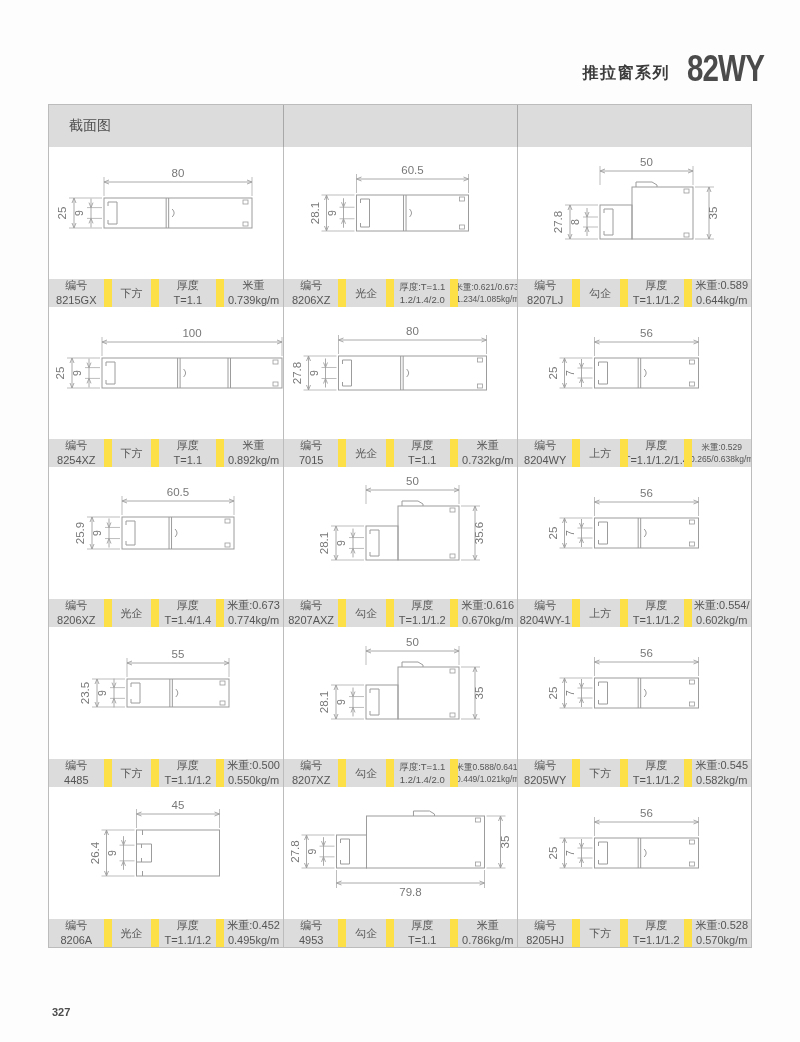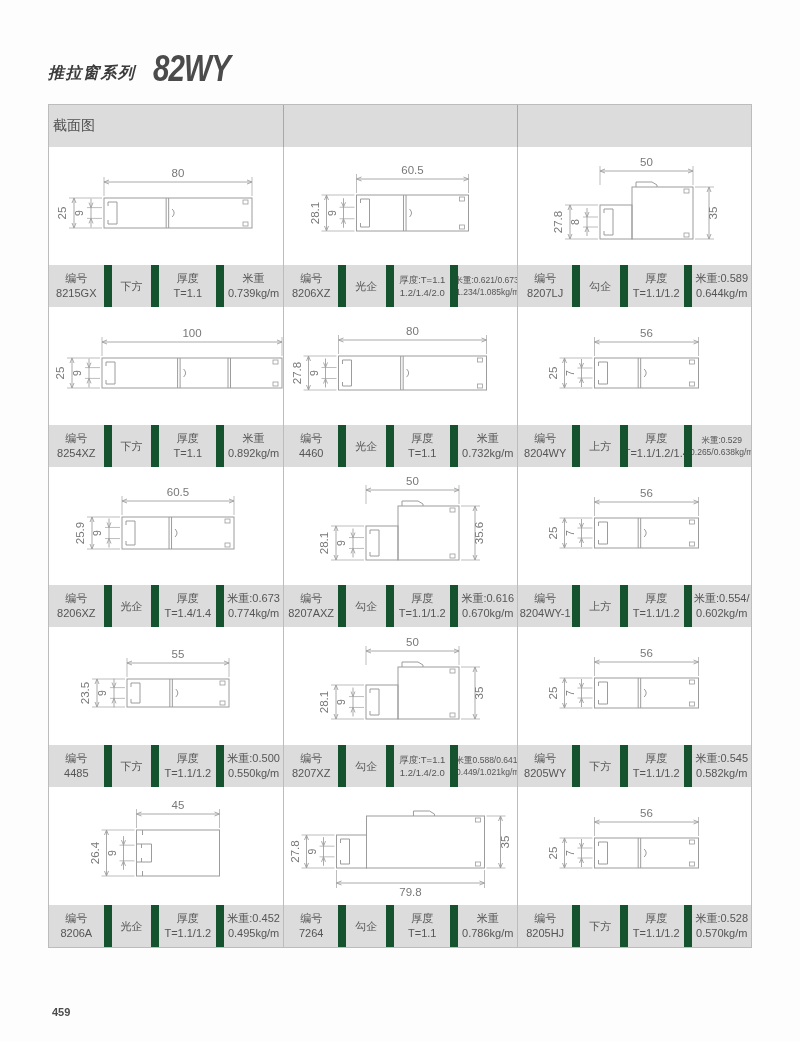--- a/index.html
+++ b/index.html
@@ -1,38 +1,38 @@
 <!DOCTYPE html>
 <html><head>
 <meta charset="utf-8">
 <style>
   * { margin:0; padding:0; box-sizing:border-box; }
   html,body { width:800px; height:1042px; }
   body { background:#fdfdfd; font-family:"Liberation Sans", sans-serif; color:#555; }
   .page { position:relative; width:800px; height:1042px; overflow:hidden; background:#fdfdfd; }
 
   .hdr { position:absolute; left:48px; right:36px; top:40px; height:50px;
-         display:flex; justify-content:flex-start; align-items:flex-end;font-style:italic; }
+         display:flex; justify-content:flex-end; align-items:flex-end; }
   .series-title { font-size:16px; font-weight:bold; color:#3c3c3c; letter-spacing:1.5px; padding-bottom:6px; }
   .series-code  { font-size:36px; font-weight:bold; color:#4b4b4b; letter-spacing:-1px;
                   transform:scaleX(.82); transform-origin:right bottom; }
 
   .table { position:absolute; left:48px; top:104px; width:704px; border:1px solid #bcbcbc; background:#fff; }
   .thead { display:grid; grid-template-columns:1fr 1fr 1fr; background:#dcdcdc; height:42px; }
-  .th { display:flex; align-items:center; padding-left:4px; font-size:14px; color:#4f4f4f; border-left:1px solid #a8a8a8; }
+  .th { display:flex; align-items:center; padding-left:20px; font-size:14px; color:#4f4f4f; border-left:1px solid #a8a8a8; }
   .th:first-child { border-left:none; }
 
   .grid { display:grid; grid-template-columns:1fr 1fr 1fr; }
   .cell { position:relative; height:160px; border-left:1px solid #bcbcbc; background:#fff; }
   .cell.c0 { border-left:none; }
 
   .draw { position:absolute; left:0; top:0; width:100%; height:118px; }
 
-  .strip { position:absolute; left:0; bottom:0; width:100%; height:42px;
-           display:grid; grid-template-columns:26fr 19fr 27fr 28fr; gap:8px; background:#14532d; }
+  .strip { position:absolute; left:0; bottom:0; width:100%; height:28px;
+           display:grid; grid-template-columns:26fr 19fr 27fr 28fr; gap:8px; background:#fde047; }
   .strip > div { background:#dcdcdc; display:flex; flex-direction:column; justify-content:center;
                  align-items:center; font-size:11px; line-height:1.35; color:#555; overflow:hidden; }
   .strip > div span { display:block; text-align:center; white-space:nowrap; }
   .strip .sm { font-size:8.5px; line-height:1.45; }
   .strip .sm3 { font-size:9.5px; line-height:1.4; }
 
   .pagenum { position:absolute; left:52px; bottom:24px; font-size:11px; font-weight:bold; color:#4c4c4c; }
 </style>
 </head>
 <body>
@@ -288,21 +288,21 @@
             <line x1="52" y1="60.49640287769784" x2="37" y2="60.49640287769784" stroke="#a0a0a0" stroke-width="0.7"></line>
             <line x1="52" y1="71.50359712230215" x2="37" y2="71.50359712230215" stroke="#a0a0a0" stroke-width="0.7"></line>
             <line x1="41" y1="51.49640287769784" x2="41" y2="80.50359712230215" stroke="#a0a0a0" stroke-width="0.9"></line>
             <path d="M 39 55.49640287769784 L 41 60.49640287769784 L 43 55.49640287769784" fill="none" stroke="#a0a0a0" stroke-width="0.9"></path>
             <path d="M 39 76.50359712230215 L 41 71.50359712230215 L 43 76.50359712230215" fill="none" stroke="#a0a0a0" stroke-width="0.9"></path>
             <text x="33" y="66" font-size="10.5" fill="#787878" text-anchor="middle" font-family="&quot;Liberation Sans&quot;,sans-serif" transform="rotate(-90 33 66)">9</text>
           </svg>
           <div class="strip">
             <div>
               <span>编号</span>
-              <span>4460</span>
+              <span>7015</span>
             </div>
             <div>
               <span>光企</span>
             </div>
             <div>
               <span>厚度</span>
               <span>T=1.1</span>
             </div>
             <div>
               <span>米重</span>
@@ -750,21 +750,21 @@
             <line x1="202" y1="29" x2="221" y2="29" stroke="#a0a0a0" stroke-width="0.7"></line>
             <line x1="202" y1="81" x2="221" y2="81" stroke="#a0a0a0" stroke-width="0.7"></line>
             <line x1="216" y1="29" x2="216" y2="81" stroke="#a0a0a0" stroke-width="0.9"></line>
             <path d="M 214 34 L 216 29 L 218 34" fill="none" stroke="#a0a0a0" stroke-width="0.9"></path>
             <path d="M 214 76 L 216 81 L 218 76" fill="none" stroke="#a0a0a0" stroke-width="0.9"></path>
             <text x="224" y="55" font-size="11.5" fill="#787878" text-anchor="middle" font-family="&quot;Liberation Sans&quot;,sans-serif" transform="rotate(-90 224 55)">35</text>
           </svg>
           <div class="strip">
             <div>
               <span>编号</span>
-              <span>7264</span>
+              <span>4953</span>
             </div>
             <div>
               <span>勾企</span>
             </div>
             <div>
               <span>厚度</span>
               <span>T=1.1</span>
             </div>
             <div>
               <span>米重</span>
@@ -818,14 +818,14 @@
             </div>
             <div>
               <span>米重:0.528</span>
               <span>0.570kg/m</span>
             </div>
           </div>
         </div>
       </div>
   </div>
 
-  <div class="pagenum">459</div>
+  <div class="pagenum">327</div>
 </div>
 
 </body></html>

